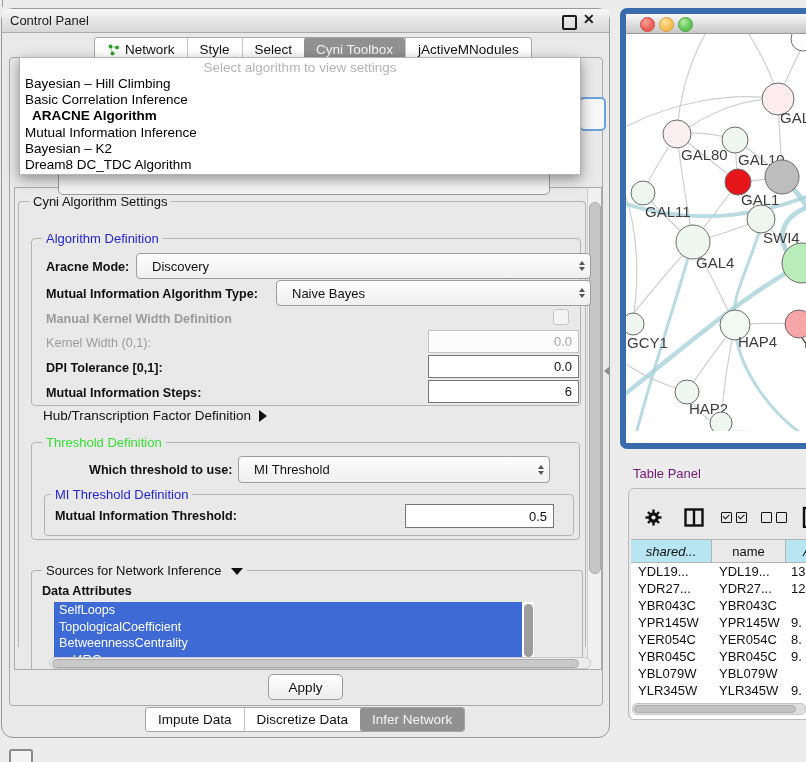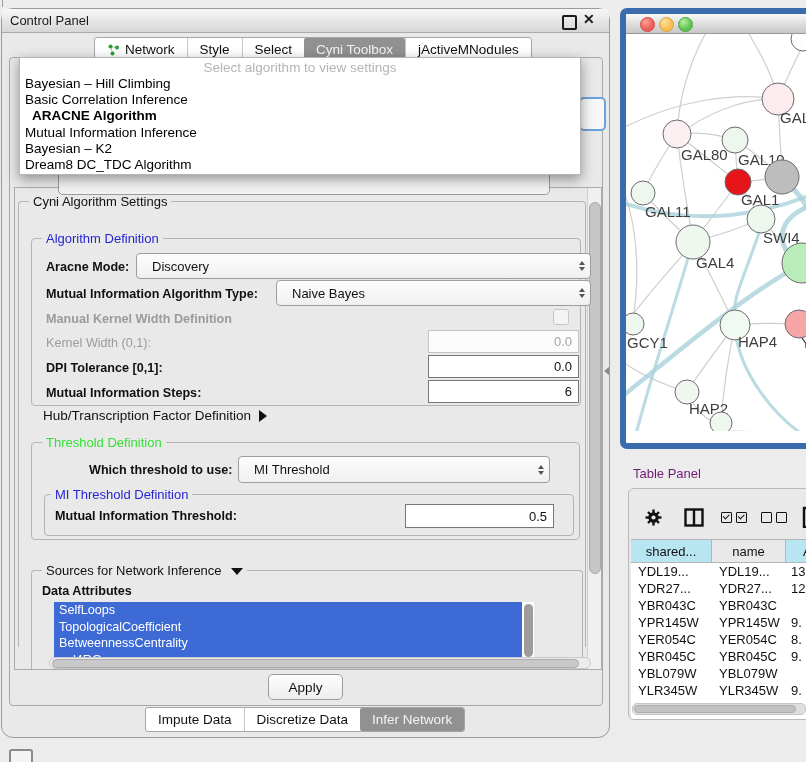--- a/index.html
+++ b/index.html
@@ -115,21 +115,21 @@
       border:1px solid #b9b9b9;border-radius:6px;overflow:hidden;}
   .tp-toolbar{position:absolute;left:0;top:12px;right:0;height:32px;display:flex;align-items:center;}
   .tico{display:inline-flex;align-items:center;justify-content:center;}
   .cb{width:9px;height:9px;border:1.6px solid #111;border-radius:1px;display:inline-block;position:relative;}
   .cb.on::after{content:"";position:absolute;left:1px;top:1.5px;width:5px;height:2.5px;
       border-left:1.8px solid #111;border-bottom:1.8px solid #111;transform:rotate(-45deg);}
   .tp-table{position:absolute;left:2px;top:50px;width:260px;bottom:0;background:#fff;}
   .thead{display:flex;height:22px;border-top:1px solid #b5b5b5;border-bottom:1px solid #b5b5b5;}
   .th{display:flex;align-items:center;justify-content:center;font-size:13px;color:#111;
       background:#e9e9e9;border-right:1px solid #b5b5b5;box-sizing:border-box;}
-  .th.hl{background:#b7e5f2;}
+  .th.hl{background:#b7e5f2;font-style:italic;}
   .c1{width:81px;} .c2{width:74px;} .c3{width:80px;}
   .th.c3{justify-content:flex-start;padding-left:17px;}
   .trows{overflow:hidden;height:142px;}
   .trow{display:flex;height:17px;}
   .tcell{font-size:13px;color:#111;white-space:nowrap;overflow:hidden;box-sizing:border-box;
          display:flex;align-items:center;}
   .tcell.c1{padding-left:7px;} .tcell.c2{padding-left:7px;} .tcell.c3{padding-left:5px;}
   .tp-hscroll{position:absolute;left:3px;top:214px;width:172px;height:10px;background:#dedede;
       border:1px solid #c6c6c6;border-radius:5px;}
   .tp-hscroll .thumb{position:absolute;left:1px;top:1px;width:160px;height:6px;background:#c2c2c2;

